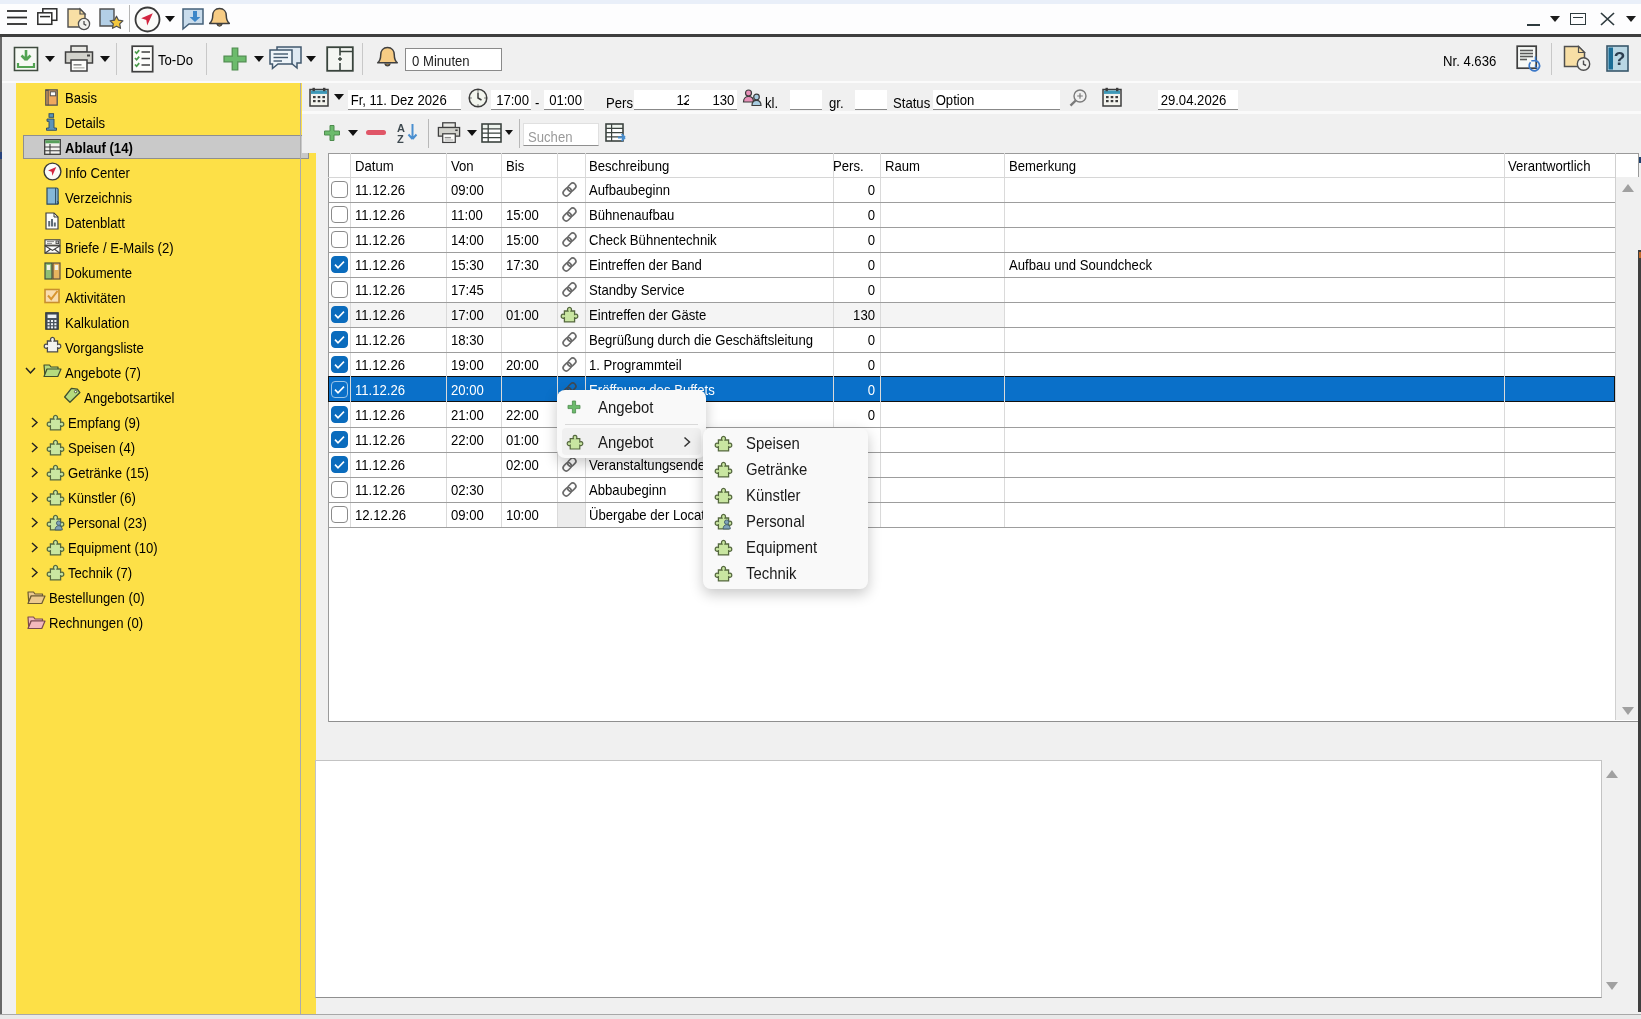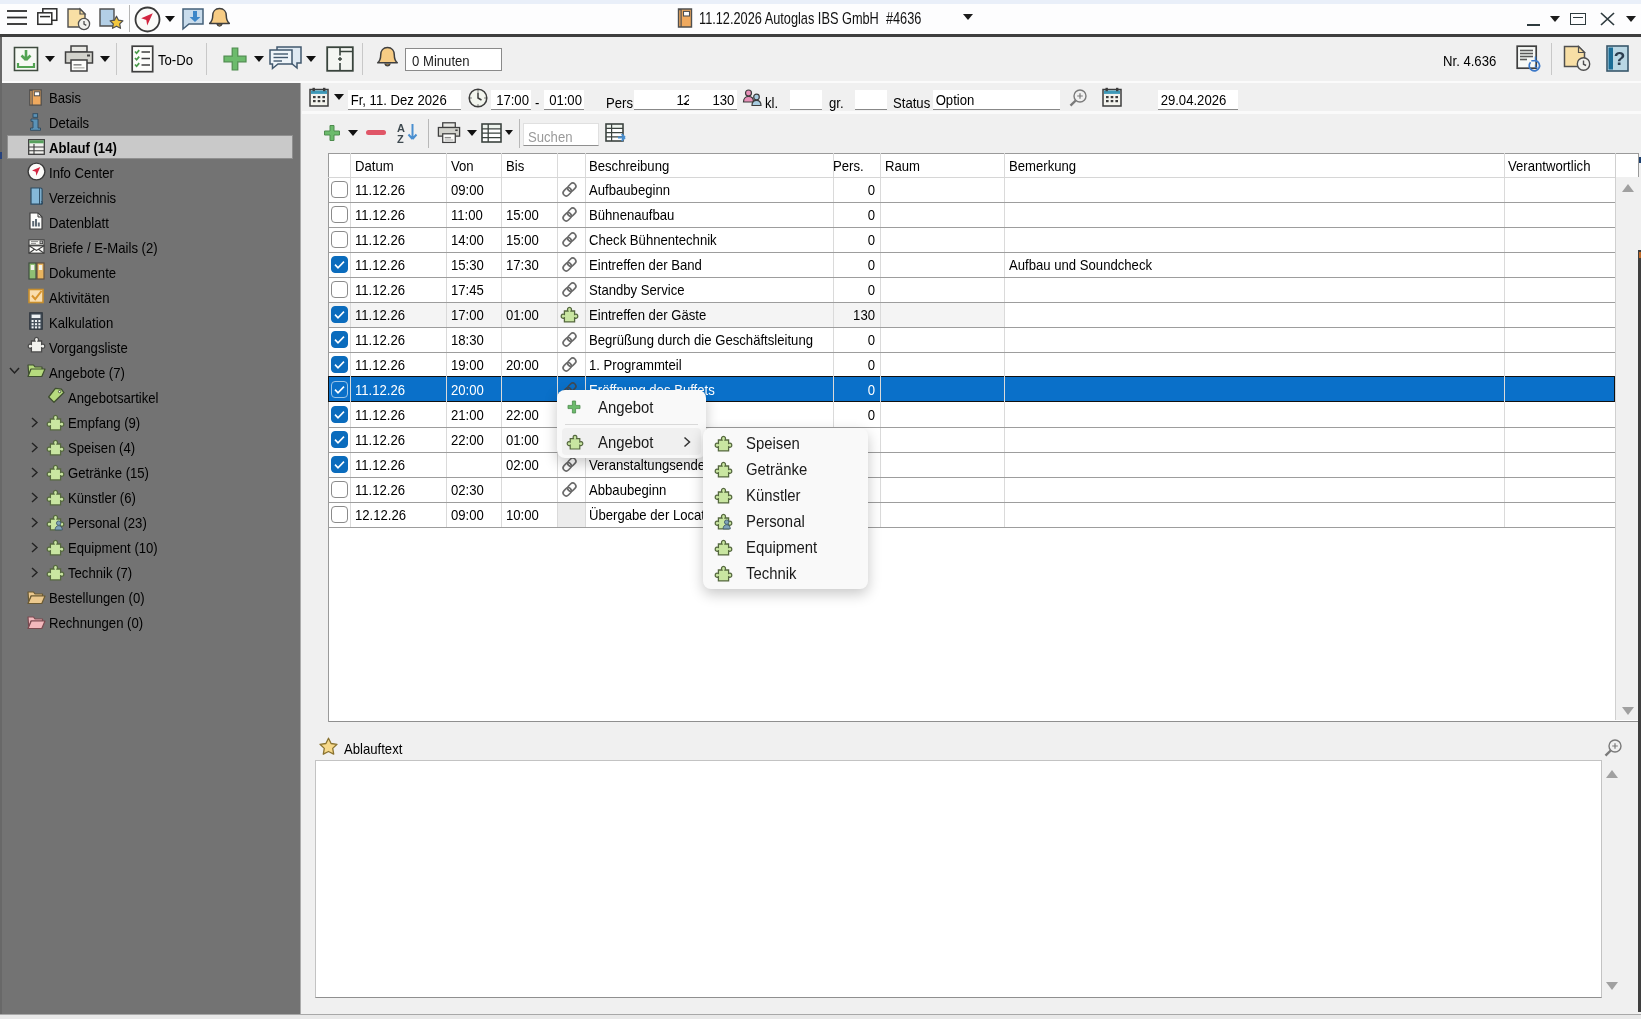--- a/index.html
+++ b/index.html
@@ -62,29 +62,20 @@
   <svg class="ab" style="left:181px;top:8px;" width="24" height="22" viewBox="0 0 24 22">
         <path d="M2 1 h20 v15 h-14 l-6 5 z" fill="#c9dcec" stroke="#44607a" stroke-width="1.5"></path>
         <path d="M12 3 v6 h-3.4 l5.4 5 5.4 -5 h-3.4 v-6 z" fill="#3e87c8"></path>
       </svg>
 
   <svg class="ab" style="left:208px;top:7px;" width="23" height="23" viewBox="0 0 23 23">
         <path d="M11.5 1.6 c-4.4 0 -6.8 3.2 -6.8 7.2 c0 4.5 -1.6 6.4 -3 7.6 h19.6 c-1.4 -1.2 -3 -3.1 -3 -7.6 c0 -4 -2.4 -7.2 -6.8 -7.2 z" fill="#f7cc84" stroke="#3f3f3f" stroke-width="1.5" stroke-linejoin="round"></path>
         <path d="M9 17.2 a2.6 2.6 0 0 0 5 0 z" fill="#e8a83e" stroke="#3f3f3f" stroke-width="1.2"></path>
       </svg>
 </div>
-<div class="ab" id="tb-title" style="left:660px;top:0;width:500px;height:36px;">
-  <svg class="ab" style="left:16px;top:8px;" width="17" height="20" viewBox="0 0 17 20">
-        <path d="M2.5 1 h13 v18 h-13 z" fill="#efa95e" stroke="#4f4f4f" stroke-width="1.4"></path>
-        <path d="M2.5 1.7 h2.6 v17.3" fill="none" stroke="#4f4f4f" stroke-width="1.2"></path>
-        <rect x="7.5" y="3.4" width="6" height="4.6" fill="#fdfdfd" stroke="#4f4f4f" stroke-width="1.1"></rect>
-      </svg>
-  <div class="t" style="left:39px;top:10px;font-size:17px;line-height:17px;transform:scaleX(0.75);color:#111;">11.12.2026 Autoglas IBS GmbH&nbsp; #4636</div>
-  <div class="tri-d" style="left:303px;top:14px;border-top-color:#1c1c1c;"></div>
-</div>
 <div class="ab" id="tb-ctrl" style="left:1500px;top:0;width:141px;height:36px;">
   <div class="ab" style="left:27px;top:24px;width:13px;height:2px;background:#2e3a3e;"></div>
   <div class="tri-d" style="left:50px;top:16px;border-top-color:#1c1c1c;"></div>
   <div class="ab" style="left:70px;top:13px;width:16px;height:12px;border:1.5px solid #2e3a3e;box-sizing:border-box;"></div>
   <div class="ab" style="left:73px;top:16.5px;width:10px;height:1.5px;background:#2e3a3e;"></div>
   <svg class="ab" style="left:100px;top:12px;" width="15" height="14" viewBox="0 0 15 14">
         <path d="M1 1 L14 13 M14 1 L1 13" stroke="#2e3a3e" stroke-width="1.7"></path>
       </svg>
   <div class="tri-d" style="left:126px;top:16px;border-top-color:#1c1c1c;"></div>
 </div>
@@ -177,21 +168,21 @@
         <circle cx="20.5" cy="19" r="6.2" fill="#f2f2ee" stroke="#4f4f4f" stroke-width="1.4"></circle>
         <path d="M20.5 15.6 v3.6 l2.6 1.3" fill="none" stroke="#4f4f4f" stroke-width="1.4"></path>
       </svg>
   <svg class="ab" style="left:1606px;top:8px;" width="23" height="27" viewBox="0 0 23 27">
         <rect x="1" y="1" width="21" height="25" fill="#b9d7e4" stroke="#38576b" stroke-width="1.6"></rect>
         <rect x="2.5" y="2.5" width="4.5" height="22" fill="#1a6d96"></rect>
         <text x="13.5" y="20" font-size="19" font-family="Liberation Sans" font-weight="bold" fill="#2c3e50" text-anchor="middle">?</text>
       </svg>
 </div>
 
-<div class="ab" id="sidebar" style="left:0;top:83px;width:300px;height:931px;background:#737373;">
+<div class="ab" id="sidebar" style="left:16px;top:83px;width:300px;height:931px;background:#fde047;">
 
   <div class="ab" style="left:7px;top:52px;width:286px;height:24px;background:#c9c9c9;border:1px solid #8f8f8f;box-sizing:border-box;"></div>
 
   <svg class="ab" style="left:28px;top:6px;" width="15" height="17" viewBox="0 0 15 17">
         <path d="M1.8 0.8 h11.4 v15.4 h-11.4 z" fill="#efa95e" stroke="#4f4f4f" stroke-width="1.3"></path>
         <path d="M1.8 1.4 h2.3 v14.8" fill="none" stroke="#4f4f4f" stroke-width="1.1"></path>
         <rect x="6.3" y="2.8" width="5.4" height="4" fill="#fdfdfd" stroke="#4f4f4f" stroke-width="1"></rect>
       </svg>
   <div class="t" style="left:49px;top:7px;">Basis</div>
 
@@ -713,31 +704,20 @@
   <div class="ab" style="left:3px;top:353px;width:17px;height:17px;background:#fff;border:1px solid #8b8b8b;border-radius:4px;box-sizing:border-box;"></div>
   <div class="t" style="left:27px;top:354px;">12.12.26</div>
   <div class="t" style="left:123px;top:354px;">09:00</div>
   <div class="t" style="left:178px;top:354px;">10:00</div>
   <div class="t" style="left:261px;top:354px;">Übergabe der Location</div>
   <div class="ab" style="left:1288px;top:24px;width:23px;height:543px;background:#f0f0f0;"></div>
   <div class="ab" style="left:1294px;top:31px;width:0;height:0;border-left:6px solid transparent;border-right:6px solid transparent;border-bottom:8px solid #a0a0a0;"></div>
   <div class="ab" style="left:1294px;top:554px;width:0;height:0;border-left:6px solid transparent;border-right:6px solid transparent;border-top:8px solid #a0a0a0;"></div>
 </div>
 
-<div class="ab" id="abbar" style="left:302px;top:722px;width:1339px;height:38px;background:#f0f0f0;">
-  <svg class="ab" style="left:17px;top:15px;" width="19" height="19" viewBox="0 0 19 19">
-        <path d="M9.5 1.2 l2.6 5.3 5.9 0.8 -4.3 4.1 1 5.8 -5.2 -2.7 -5.2 2.7 1 -5.8 -4.3 -4.1 5.9 -0.8 z" fill="#f7d98a" stroke="#8a7330" stroke-width="1.3" stroke-linejoin="round"></path>
-      </svg>
-  <div class="t" style="left:42px;top:19px;">Ablauftext</div>
-  <svg class="ab" style="left:1300px;top:16px;" width="22" height="22" viewBox="0 0 22 22">
-        <circle cx="13" cy="8" r="6" fill="none" stroke="#7a7a7a" stroke-width="1.4"></circle>
-        <path d="M13 5.2 v5.6 M10.2 8 h5.6" stroke="#7a7a7a" stroke-width="1.2"></path>
-        <path d="M8.7 12.5 l-5.2 5.2" stroke="#7a7a7a" stroke-width="2.4"></path>
-      </svg>
-</div>
 
 <div class="ab" id="textarea" style="left:315px;top:760px;width:1287px;height:238px;background:#fff;border:1px solid #c3c3c3;border-bottom:1px solid #8f8f8f;box-sizing:border-box;"></div>
 <div class="ab" id="txtscroll" style="left:1602px;top:760px;width:20px;height:238px;background:#f0f0f0;">
   <div class="ab" style="left:4px;top:10px;width:0;height:0;border-left:6px solid transparent;border-right:6px solid transparent;border-bottom:8px solid #a0a0a0;"></div>
   <div class="ab" style="left:4px;top:222px;width:0;height:0;border-left:6px solid transparent;border-right:6px solid transparent;border-top:8px solid #a0a0a0;"></div>
 </div>
 
 <div class="ab" style="left:0;top:37px;width:2px;height:977px;background:#686868;"></div>
 
 <div class="ab" style="left:0;top:1014px;width:1641px;height:1px;background:#a8a8a8;"></div>

